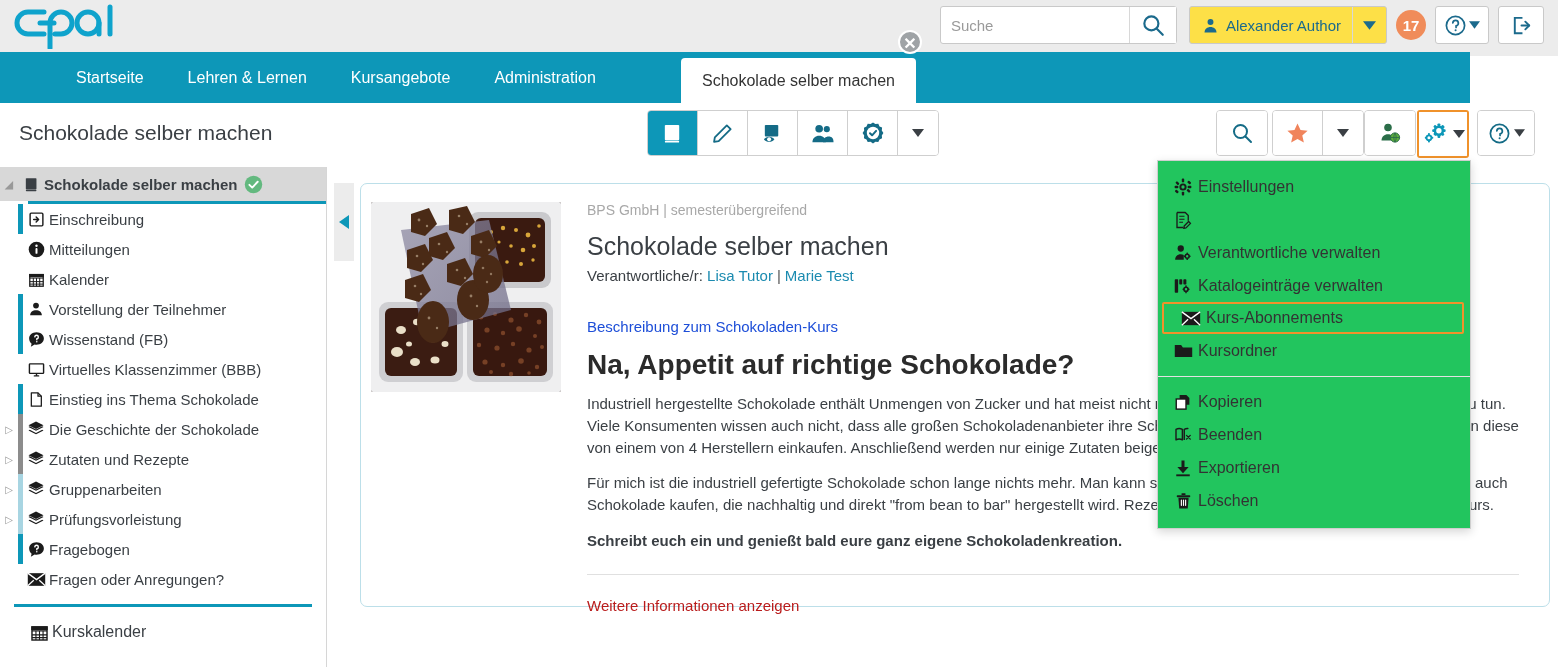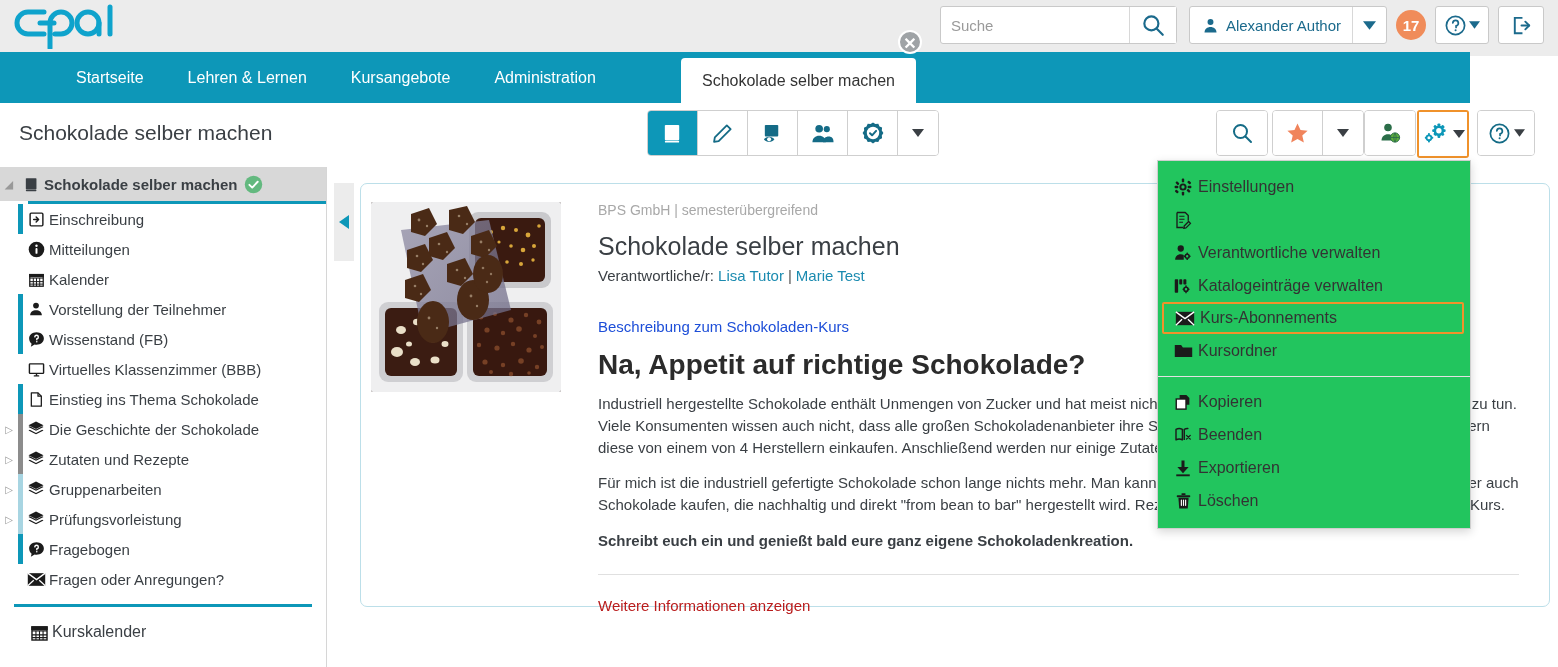--- a/index.html
+++ b/index.html
@@ -23,21 +23,21 @@
   .search-input {
     width:188px; border:none; outline:none; background:transparent;
     font-family:"Liberation Sans", sans-serif; font-size:15px; color:#555;
     padding:0 10px;
   }
   .search-input::placeholder { color:#9a9a9a; }
   .search-btn {
     width:47px; border:none; border-left:1px solid #d8d8d8; background:#fff;
     display:flex; align-items:center; justify-content:center; cursor:pointer;
   }
-  .user-group { display:flex; border:1px solid #c9c9c9; background:#ffffff; border-radius:3px; height:38px; margin-left:12px; }
+  .user-group { display:flex; border:1px solid #c9c9c9; background:#fde047; border-radius:3px; height:38px; margin-left:12px; }
   .user-btn {
     display:flex; align-items:center; gap:7px; padding:0 11px 0 12px;
     font-size:15px; color:#1b6a8c; cursor:pointer; white-space:nowrap;
   }
   .user-caret {
     width:34px; border-left:1px solid #d8d8d8; display:flex; align-items:center; justify-content:center; cursor:pointer;
   }
   .badge {
     width:30px; height:30px; border-radius:50%; background:#f08c5a; color:#fff;
     display:flex; align-items:center; justify-content:center; font-size:15px; font-weight:bold;
@@ -118,21 +118,21 @@
 
   
   .collapse-handle {
     position:absolute; left:334px; top:183px; width:20px; height:78px;
     background:#ececec; display:flex; align-items:center; justify-content:center; cursor:pointer;
   }
   .panel {
     position:absolute; left:360px; top:183px; width:1190px; height:424px;
     border:1px solid #bcdfe9; border-radius:7px; background:#fff;
   }
-  .panel-inner { display:flex; padding:18px 0 0 10px;gap:11px; }
+  .panel-inner { display:flex; padding:18px 0 0 10px; }
   .course-img {
     width:190px; height:190px; flex:0 0 190px; margin-left:0; border-radius:2px; overflow:hidden;
     background:#3b2a28;
   }
   .content-col { flex:1; padding-left:26px; padding-right:30px; min-width:0; }
   .meta { font-size:14px; color:#a8a8a8; margin-bottom:14px; }
   .big-title { font-size:25px; color:#3a3f44; margin:0 0 6px 0; font-weight:normal; }
   .resp { font-size:15px; color:#3a3f44; }
   .resp a { color:#1b8bb0; text-decoration:none; }
   .sep-pipe { color:#555; margin:0 4px; }
@@ -147,21 +147,21 @@
   .menu {
     position:absolute; left:1157px; top:160px; width:314px;
     background:#22c55e; border:1px solid #cfcfcf; box-shadow:0 3px 9px rgba(0,0,0,.16);
     z-index:50; padding:9px 0 11px 0;
   }
   .menu-item {
     display:flex; align-items:center; height:33px; padding-left:10px; font-size:16px; color:#333; cursor:pointer;
   }
   .menu-item .mi-icon { width:30px; display:flex; align-items:center; justify-content:center; flex:0 0 30px; }
   .menu-item.hl {
-    border:2px solid #f0922b; border-radius:2px; margin:0 6px 0 4px; padding-left:6px; height:32px;
+    border:2px solid #f0922b; border-radius:2px; margin:0 6px 0 4px; padding-left:12px; height:32px;
   }
   .menu-sep { border-top:1px solid #e2e2e2; margin:9px 0 8px 0; }
 
   svg { display:block; }
 </style>
 </head>
 <body>
 
 <div class="topbar">
   <div class="logo">

